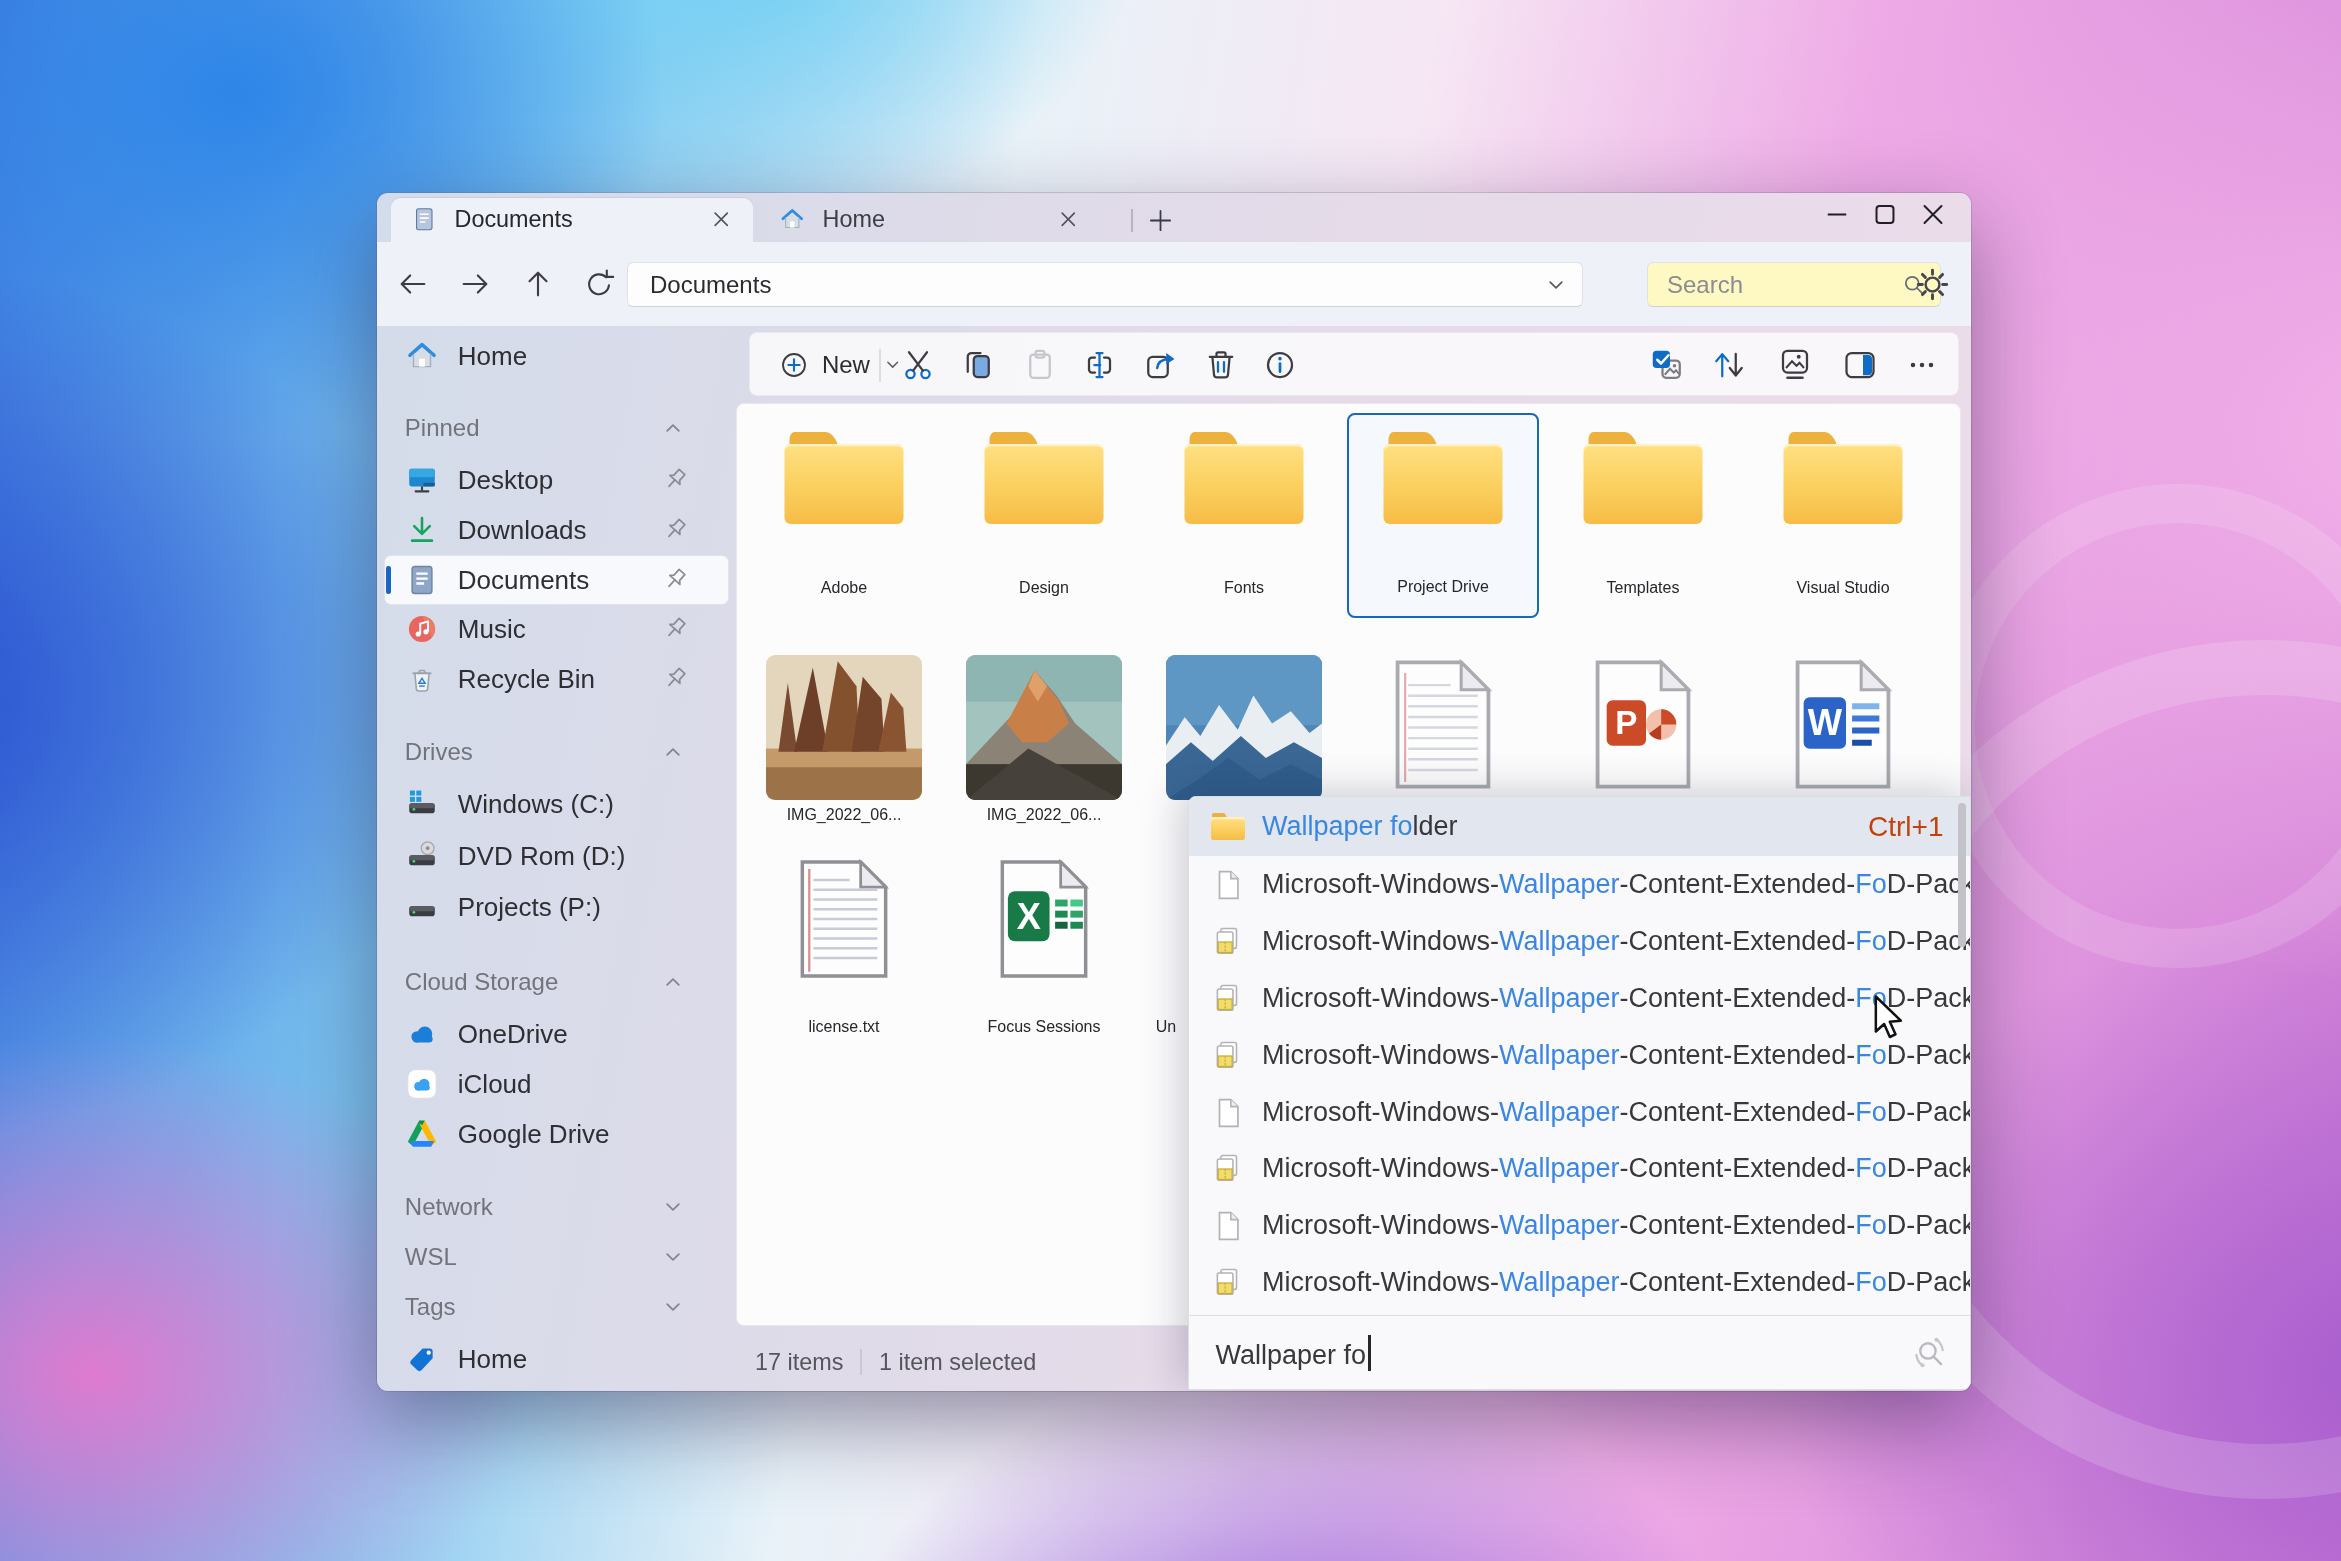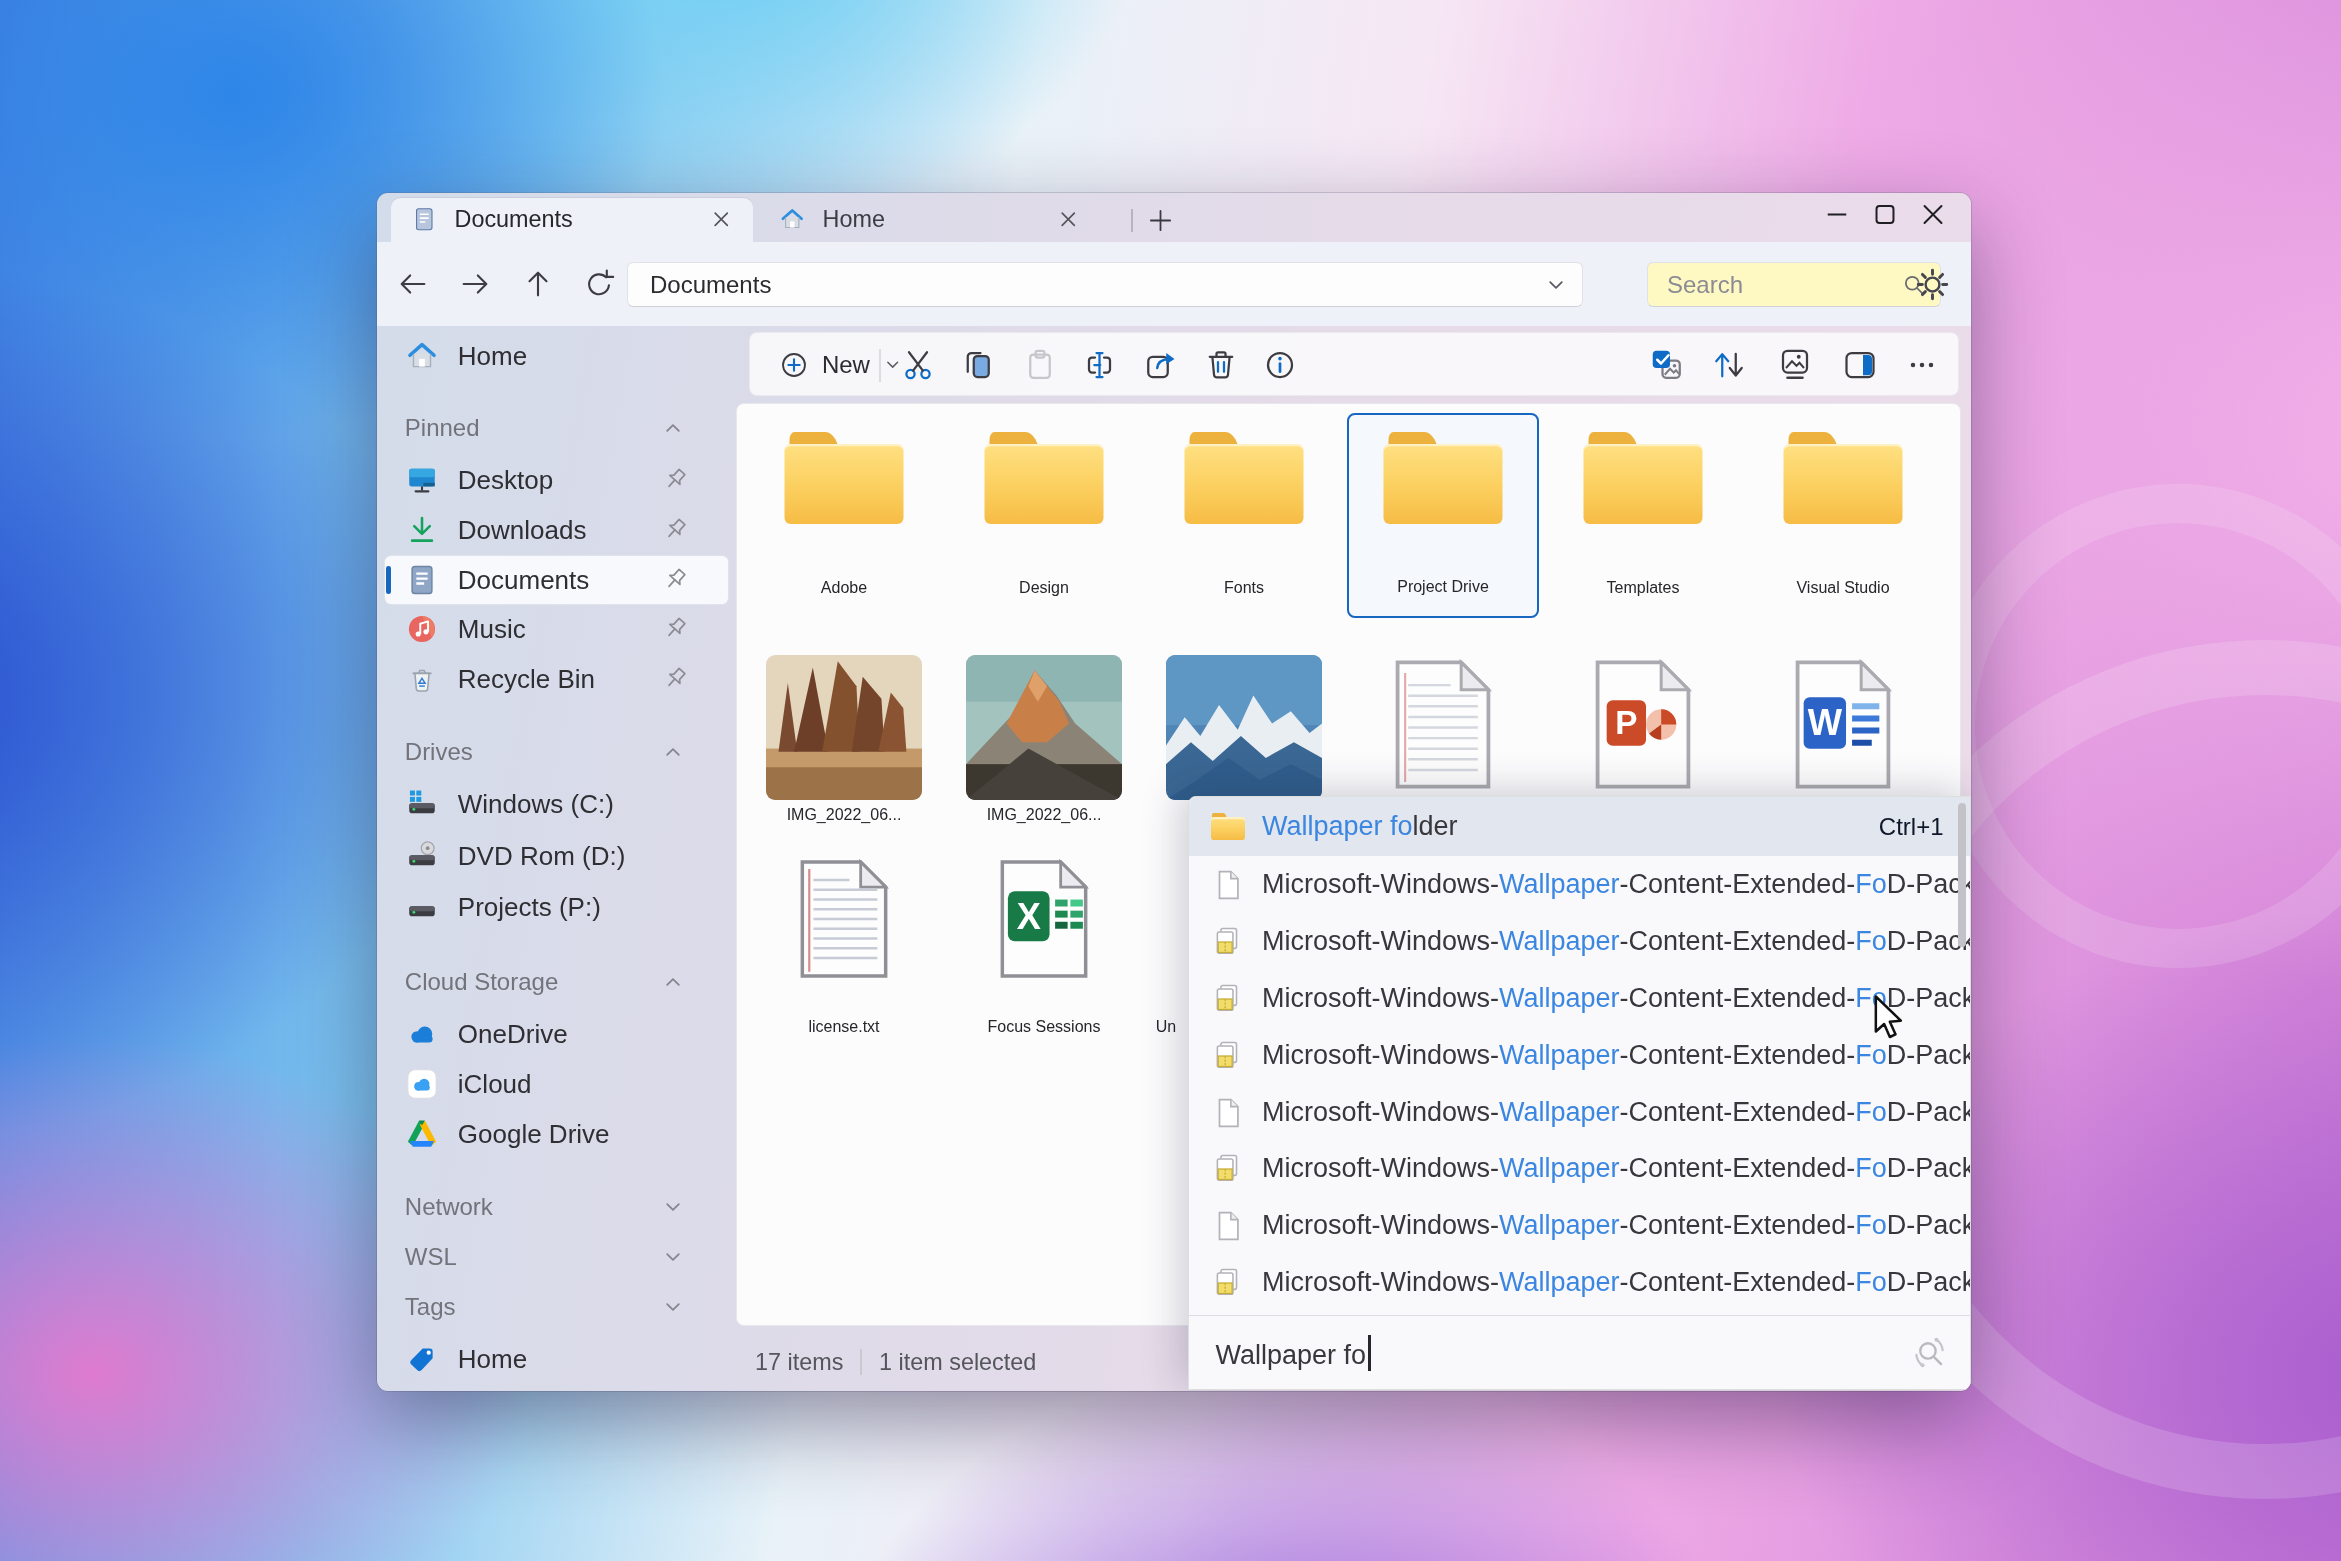--- a/index.html
+++ b/index.html
@@ -110,21 +110,21 @@
   .statusbar .st-sel { font-size:23.4px; color:#55555c; }
 
   
   .palette { position:absolute; left:811px; top:603px; width:783px; height:594px; background:#f9f9fb;
     border:0.8px solid #dededf; border-radius:7.8px 0 0 0; box-shadow:-7.8px -4.7px 39px rgba(40,40,70,.22); overflow:hidden; }
   .p-row { position:absolute; left:0; width:100%; height:57px; display:flex; align-items:center; overflow:hidden; }
   .p-row.first { height:59px; background:#e2e6ee; border-radius:7.8px 0 0 0; }
   .p-ico { width:34px; height:34px; margin-left:22px; flex:0 0 auto; }
   .p-text { font-size:27px; color:#37373c; margin-left:17px; white-space:nowrap; flex:1; overflow:hidden; }
   .p-text .hl { color:#3a86e0; }
-  .p-short { font-size:24px; color:#0f172a; margin-right:26.5px; flex:0 0 auto; }
+  .p-short { font-size:28px; color:#c2410c; margin-right:26.5px; flex:0 0 auto; }
   .p-scroll { position:absolute; right:3.9px; top:6.2px; width:8.6px; height:144px; border-radius:4.7px; background:#c2c2c8; }
   .p-inputrow { position:absolute; left:0; bottom:0; width:100%; height:74px; border-top:1.6px solid #dddde2; display:flex; align-items:center; }
   .p-input-text { font-size:27px; color:#37373c; margin-left:26.5px; }
   .p-caret { display:inline-block; width:2.3px; height:36px; background:#26262b; margin-left:2.3px; vertical-align:-7px; }
   .p-search-ico { position:absolute; right:22px; width:37px; height:37px; }
 
   .cursor { position:absolute; left:1490px; top:801px; width:41px; height:50px; z-index:50; }
 
   svg { display:block; width:100%; height:100%; }
 </style>

